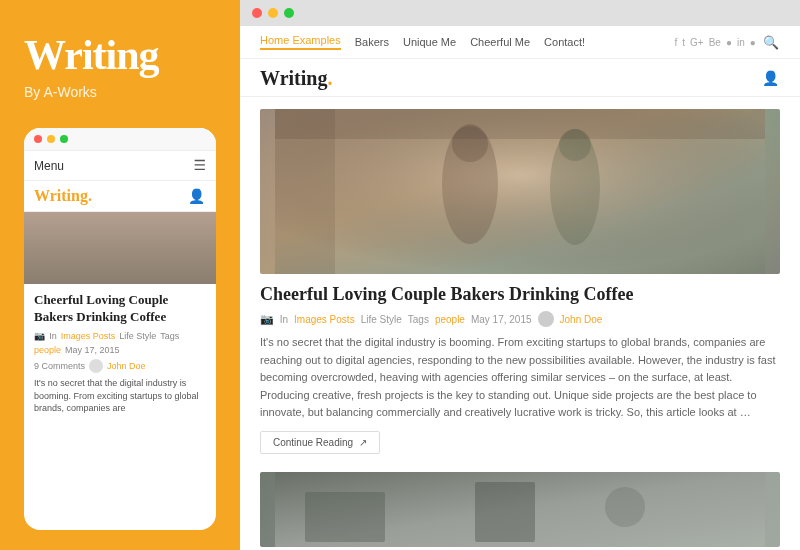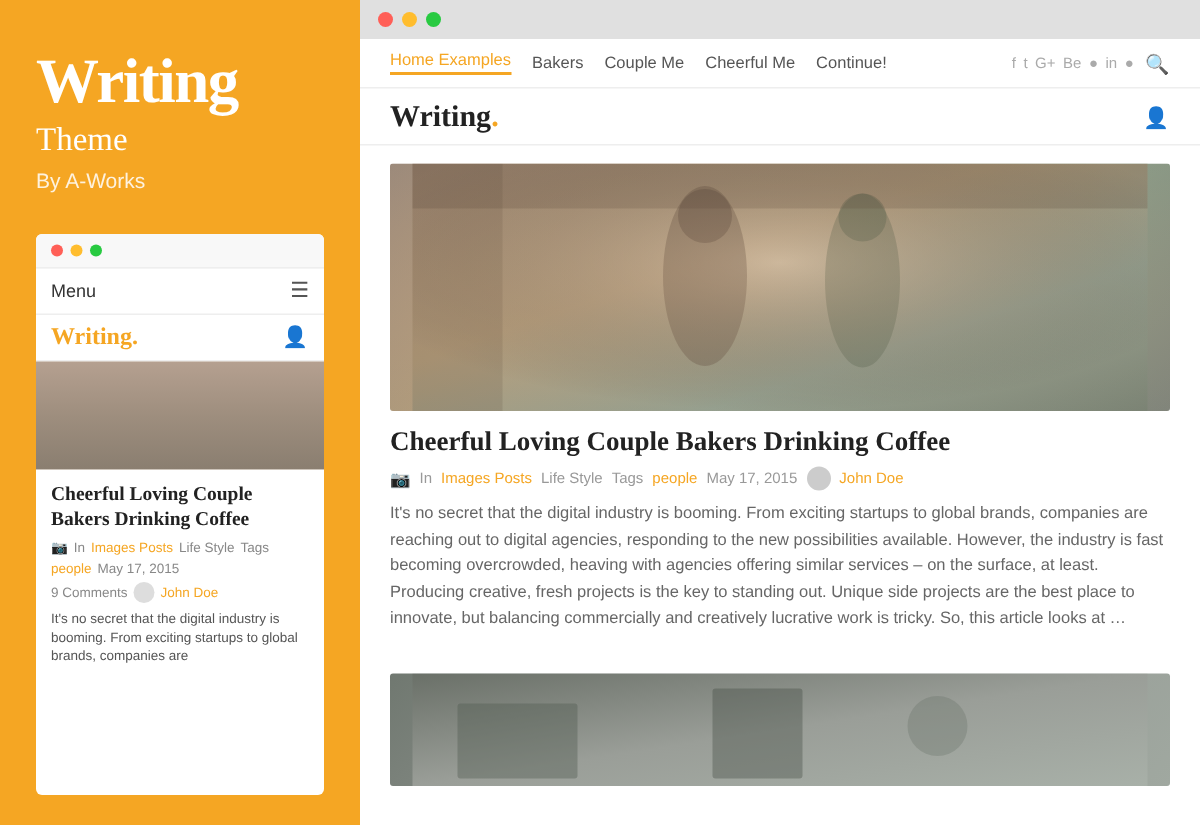--- a/index.html
+++ b/index.html
@@ -38,21 +38,21 @@
       font-size: 14px;
       color: rgba(255,255,255,0.85);
       margin-top: 6px;
       font-family: Arial, sans-serif;
     }
 
     
     .mobile-preview {
       margin-top: 28px;
       background: #fff;
-      border-radius: 4px;
+      border-radius: 16px;
       overflow: hidden;
       flex: 1;
       display: flex;
       flex-direction: column;
     }
     .mobile-top-bar {
       background: #f8f8f8;
       padding: 7px 10px;
       display: flex;
       align-items: center;
@@ -338,21 +338,20 @@
       font-size: 10px;
       color: #aaa;
     }
   </style>
 </head>
 <body>
 
 <div class="left-panel">
   <div>
     <div class="left-title">Writing</div>
-    <div class="left-subtitle">Theme</div>
     <div class="left-by">By A-Works</div>
   </div>
 
   <div class="mobile-preview">
     <div class="mobile-top-bar">
       <div class="mobile-dot red"></div>
       <div class="mobile-dot yellow"></div>
       <div class="mobile-dot green"></div>
     </div>
     <div class="mobile-nav">
@@ -395,23 +394,23 @@
     <div class="browser-dot yellow"></div>
     <div class="browser-dot green"></div>
   </div>
 
   <div class="desktop-content">
 
     <div class="site-nav">
       <div class="site-nav-links">
         <a class="active">Home Examples</a>
         <a>Bakers</a>
-        <a>Couple Me</a>
+        <a>Unique Me</a>
         <a>Cheerful Me</a>
-        <a>Continue!</a>
+        <a>Contact!</a>
       </div>
       <div class="site-nav-right">
         <div class="social-icons">
           <span>f</span>
           <span>t</span>
           <span>G+</span>
           <span>Be</span>
           <span>●</span>
           <span>in</span>
           <span>●</span>
@@ -470,20 +469,24 @@
           <span>Life Style</span>
           <span>Tags</span>
           <span class="link">people</span>
           <span>May 17, 2015</span>
           <span class="hero-meta-avatar"></span>
           <span class="link">John Doe</span>
         </div>
 
         <div class="hero-excerpt">It's no secret that the digital industry is booming. From exciting startups to global brands, companies are reaching out to digital agencies, responding to the new possibilities available. However, the industry is fast becoming overcrowded, heaving with agencies offering similar services – on the surface, at least. Producing creative, fresh projects is the key to standing out. Unique side projects are the best place to innovate, but balancing commercially and creatively lucrative work is tricky. So, this article looks at …</div>
 
+        <button class="btn-continue">
+          <span>Continue Reading</span>
+          <span>↗</span>
+        </button>
       </div>
 
       <div class="second-article-preview">
         <svg width="100%" height="100%" viewBox="0 0 490 75" xmlns="http://www.w3.org/2000/svg">
           <defs>
             <linearGradient id="bg2" x1="0" y1="0" x2="1" y2="1">
               <stop offset="0%" stop-color="#6a7068"></stop>
               <stop offset="50%" stop-color="#9a9e98"></stop>
               <stop offset="100%" stop-color="#a8b0a8"></stop>
             </linearGradient>

